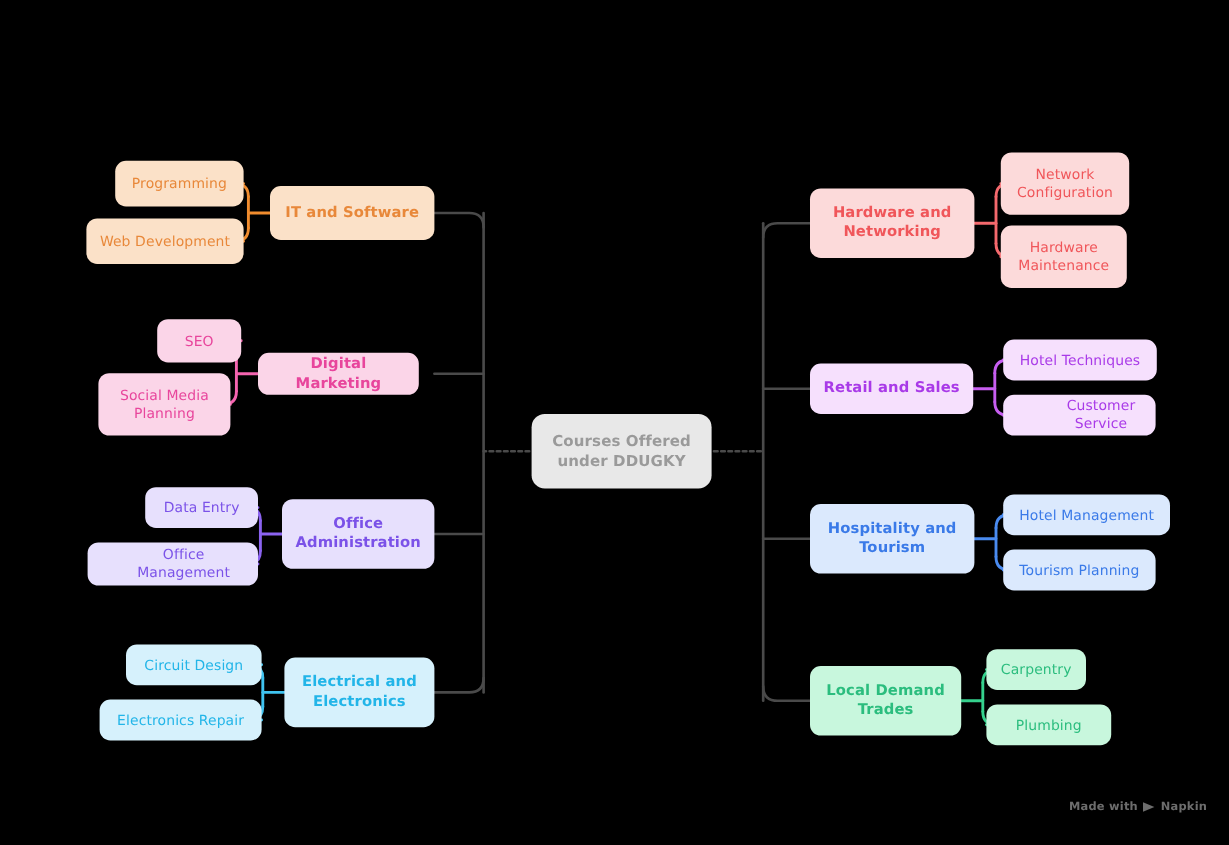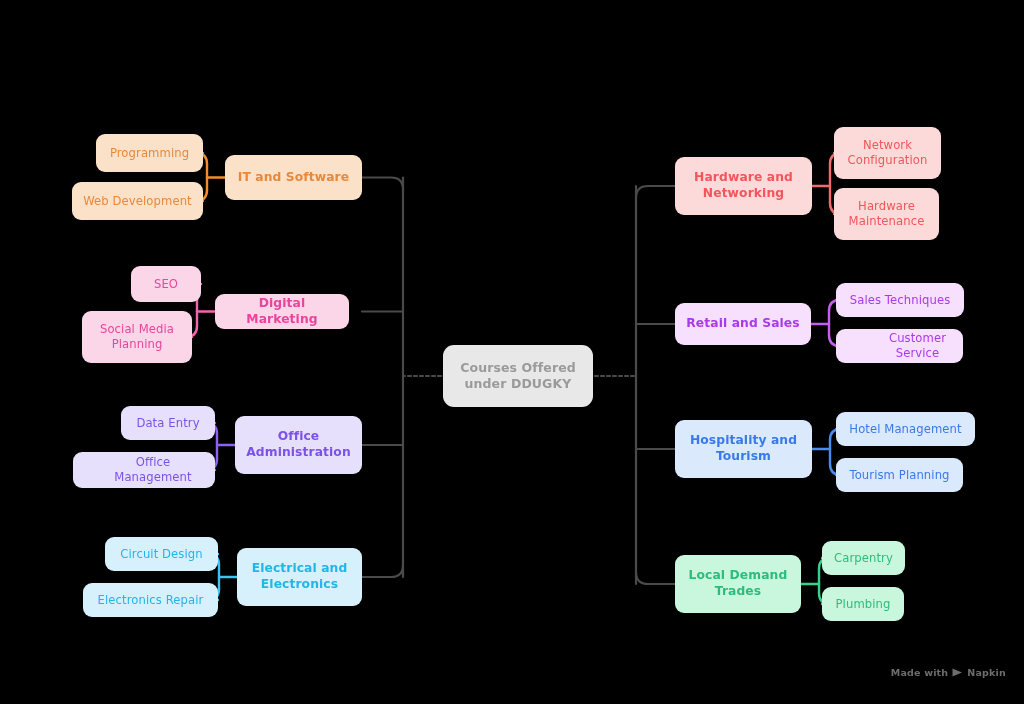--- a/index.html
+++ b/index.html
@@ -160,41 +160,41 @@
       <div class="node leaf" style="left: 834px; top: 127px; width: 107px; height: 52px; background: rgb(252, 218, 218); color: rgb(240, 86, 90);">
         <span><span>Network</span><br><span>Configuration</span></span>
       </div>
       <div class="node leaf" style="left: 834px; top: 188px; width: 105px; height: 52px; background: rgb(252, 218, 218); color: rgb(240, 86, 90);">
         <span><span>Hardware</span><br><span>Maintenance</span></span>
       </div>
       <div class="node branch" style="left: 675px; top: 303px; width: 136px; height: 42px; background: rgb(246, 224, 253); color: rgb(169, 58, 232);">
         <span><span>Retail and Sales</span></span>
       </div>
       <div class="node leaf" style="left: 836px; top: 283px; width: 128px; height: 34px; background: rgb(246, 224, 253); color: rgb(169, 58, 232);">
-        <span><span>Sales Techniques</span></span>
+        <span><span>Hotel Techniques</span></span>
       </div>
       <div class="node leaf" style="left: 836px; top: 329px; width: 127px; height: 34px; background: rgb(246, 224, 253); color: rgb(169, 58, 232); padding-left: 44px;">
         <span><span>Customer Service</span></span>
       </div>
       <div class="node branch" style="left: 675px; top: 420px; width: 137px; height: 58px; background: rgb(219, 233, 253); color: rgb(58, 122, 232);">
         <span><span>Hospitality and</span><br><span>Tourism</span></span>
       </div>
       <div class="node leaf" style="left: 836px; top: 412px; width: 139px; height: 34px; background: rgb(219, 233, 253); color: rgb(58, 122, 232);">
         <span><span>Hotel Management</span></span>
       </div>
       <div class="node leaf" style="left: 836px; top: 458px; width: 127px; height: 34px; background: rgb(219, 233, 253); color: rgb(58, 122, 232);">
         <span><span>Tourism Planning</span></span>
       </div>
       <div class="node branch" style="left: 675px; top: 555px; width: 126px; height: 58px; background: rgb(200, 247, 221); color: rgb(43, 189, 126);">
         <span><span>Local Demand</span><br><span>Trades</span></span>
       </div>
       <div class="node leaf" style="left: 822px; top: 541px; width: 83px; height: 34px; background: rgb(200, 247, 221); color: rgb(43, 189, 126);">
         <span><span>Carpentry</span></span>
       </div>
-      <div class="node leaf" style="left: 822px; top: 587px; width: 82px; height: 34px; background: rgb(200, 247, 221); color: rgb(43, 189, 126);">
+      <div class="node leaf" style="left: 822px; top: 587px; width: 104px; height: 34px; background: rgb(200, 247, 221); color: rgb(43, 189, 126);">
         <span><span>Plumbing</span></span>
       </div>
     </div>
 
   <div class="watermark">
     <span>Made with</span>
     <span>
       <svg width="11" height="9" viewBox="0 0 11 9">
           <path d="M0.5 0.5 L10 4.5 L0.5 8.5 Z" fill="#6d6d6d"></path>
         </svg>

